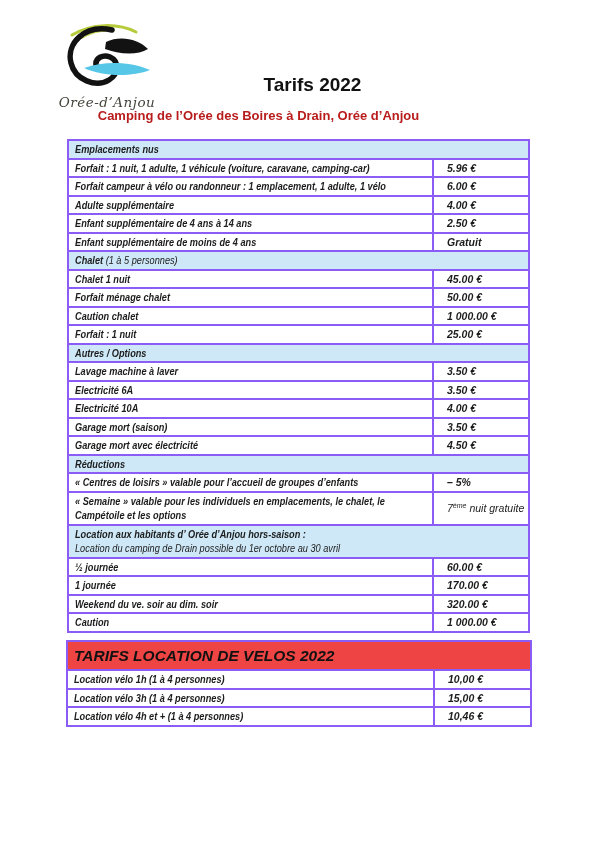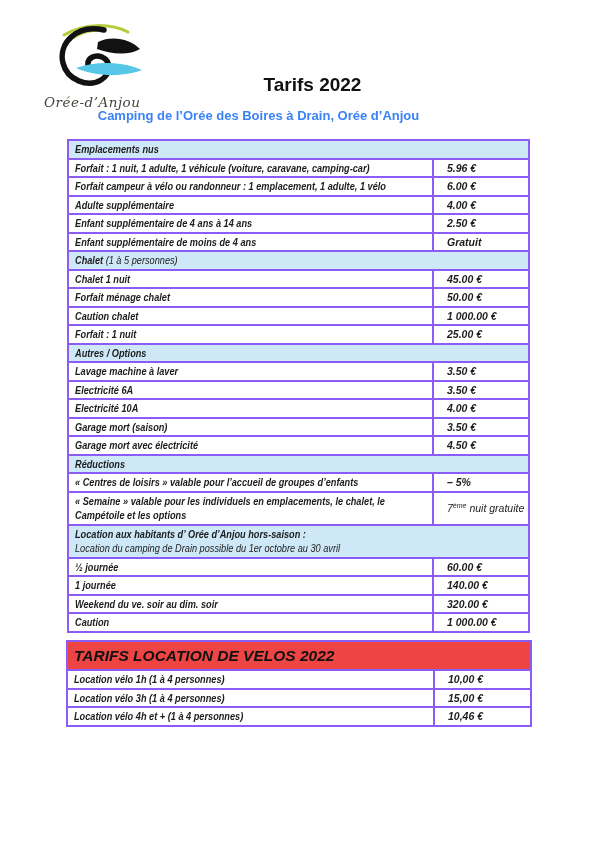--- a/index.html
+++ b/index.html
@@ -4,35 +4,35 @@
 <style>
   html,body{margin:0;padding:0;}
   body{
     width:601px;height:850px;background:#ffffff;
     font-family:"Liberation Sans",sans-serif;color:#1c1c1c;
     position:relative;overflow:hidden;
   }
   .page{position:absolute;inset:0;background:#fff;}
 
   
-  .logo{position:absolute;left:40px;top:20px;width:130px;text-align:left;}
+  .logo{position:absolute;left:40px;top:20px;width:130px;text-align:center;}
   .logo-caption{
     margin-top:2px;margin-left:4px;
     font-family:"DejaVu Serif",serif;font-style:italic;
     font-size:13.5px;color:#45453d;letter-spacing:.5px;white-space:nowrap;
   }
 
   
   .title{
     position:absolute;top:74px;left:0;width:601px;text-align:center;
     font-size:19px;font-weight:bold;margin:0;color:#111;padding-left:12px;
   }
   .subtitle{
     position:absolute;top:108px;left:0;width:517px;text-align:center;
-    font-size:13px;font-weight:bold;margin:0;color:#3b82f6;
+    font-size:13px;font-weight:bold;margin:0;color:#b91c1c;
   }
 
   
   table{border-collapse:collapse;position:absolute;table-layout:fixed;}
   #t1{left:67px;top:139px;width:461px;}
   #t2{left:66px;top:640px;width:464px;}
   td{
     border:2px solid #8b5cf6;vertical-align:middle;
     font-size:10.5px;line-height:14.5px;padding:1px 0;
     overflow:hidden;
@@ -198,21 +198,21 @@
         </tr>
         <tr>
           <td class="lbl"><div class="squeeze">½ journée</div></td>
           <td class="price">
             <div>60.00 €</div>
           </td>
         </tr>
         <tr>
           <td class="lbl"><div class="squeeze">1 journée</div></td>
           <td class="price">
-            <div>140.00 €</div>
+            <div>170.00 €</div>
           </td>
         </tr>
         <tr>
           <td class="lbl"><div class="squeeze">Weekend du ve. soir au dim. soir</div></td>
           <td class="price">
             <div>320.00 €</div>
           </td>
         </tr>
         <tr>
           <td class="lbl"><div class="squeeze">Caution</div></td>

